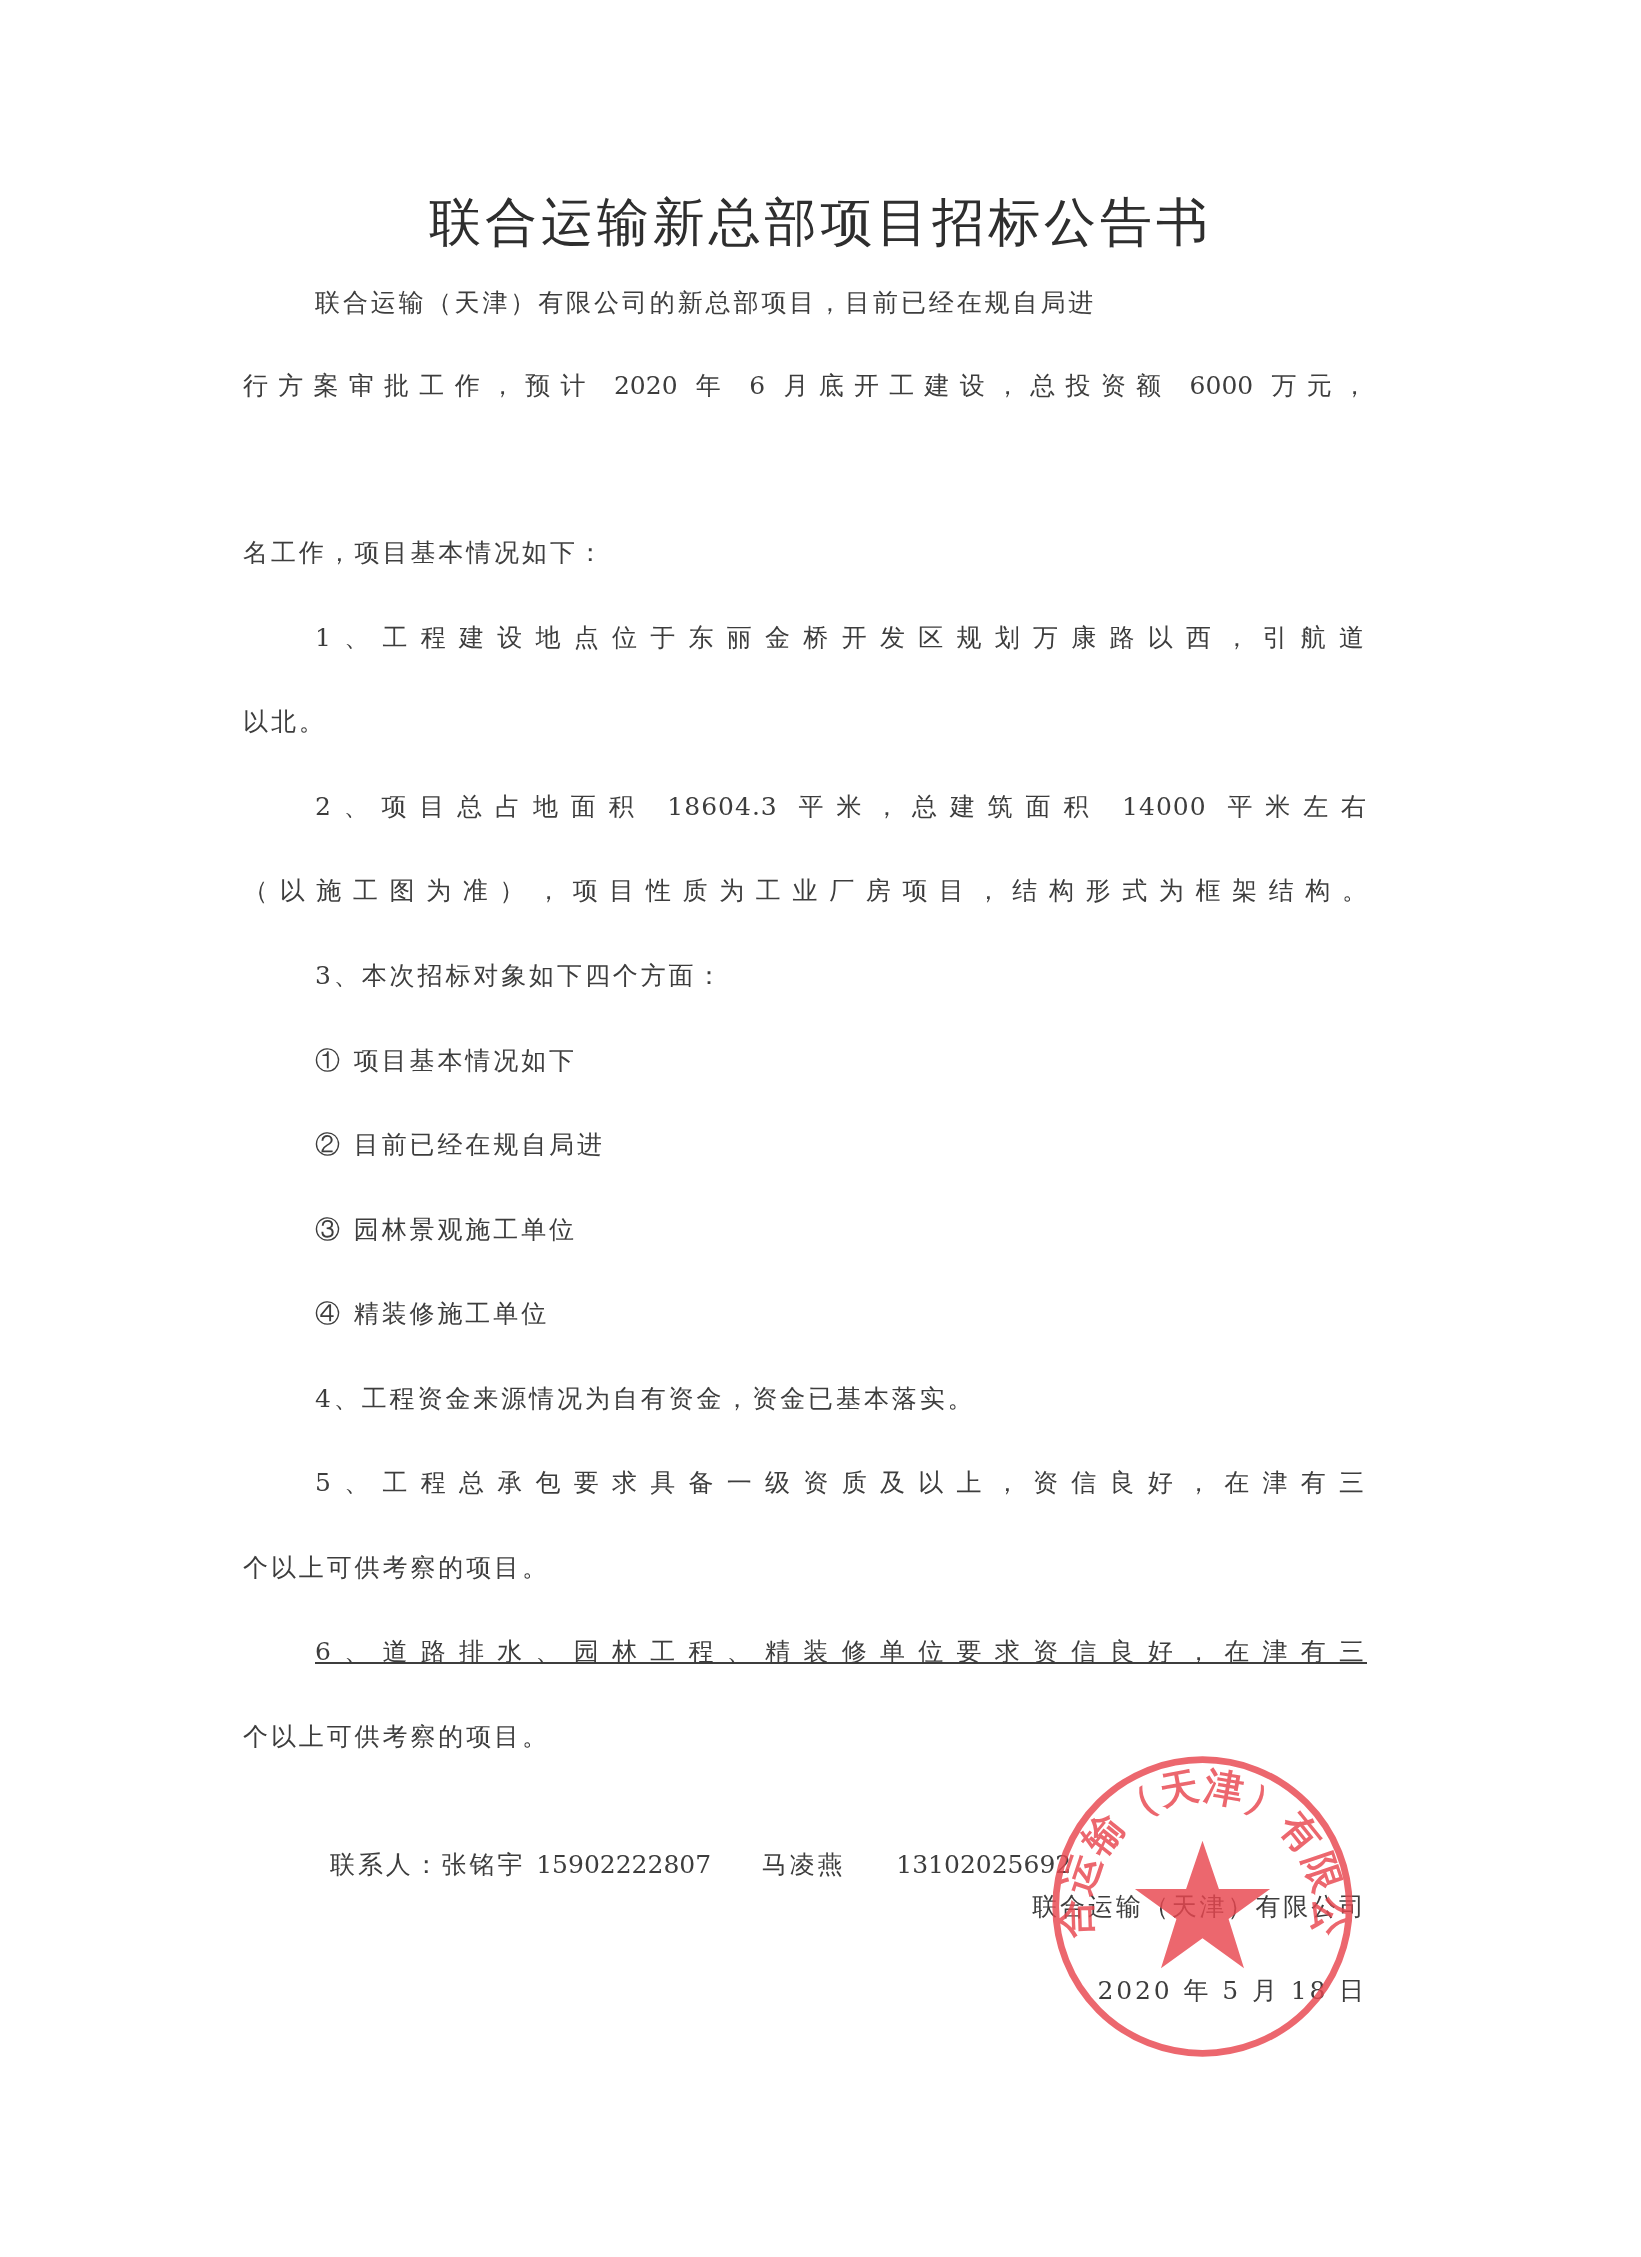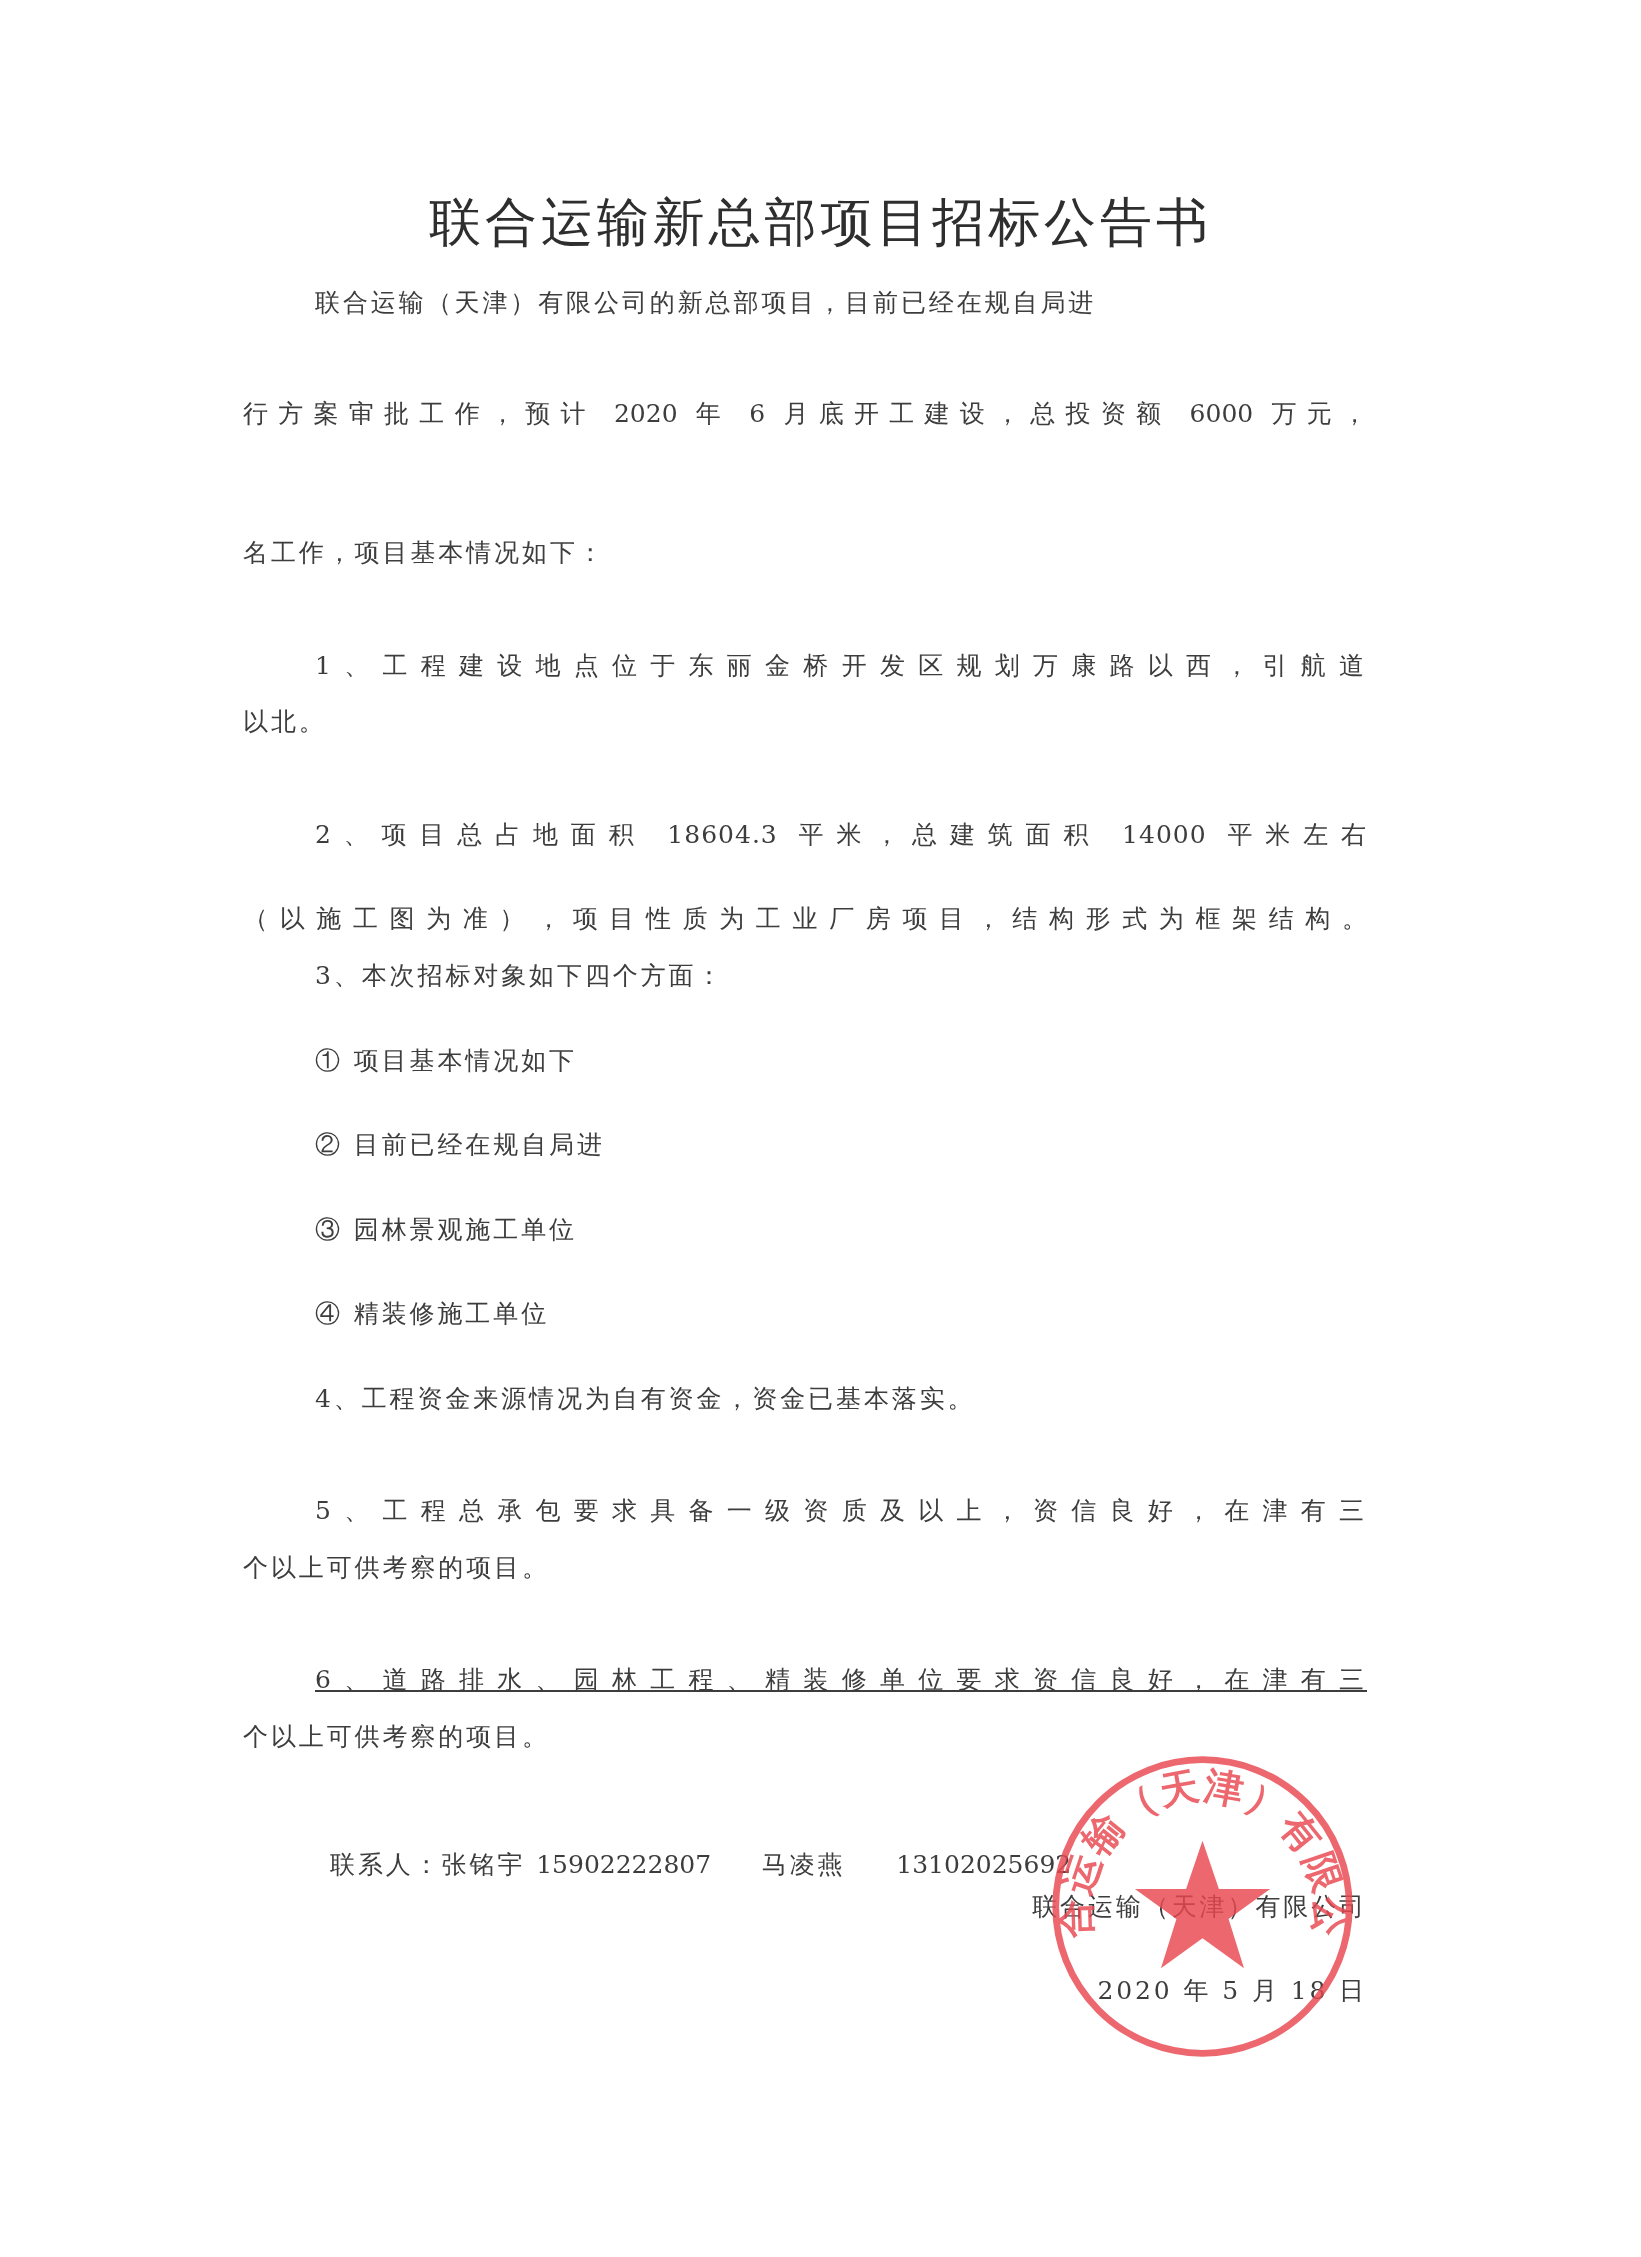--- a/index.html
+++ b/index.html
@@ -22,21 +22,20 @@
     .line {
       position: absolute;
       font-size: 25px;
       letter-spacing: 2.9px;
       white-space: nowrap;
       color: #3d3d3d;
     }
     .justify {
       text-align: justify;
       text-align-last: justify;
-      margin-top: 28px;
     }
     .seal {
       position: absolute;
       left: 1048px; top: 1752px;
       width: 309px; height: 309px;
       pointer-events: none;
       opacity: 0.82;
     }
   </style>
 </head>

